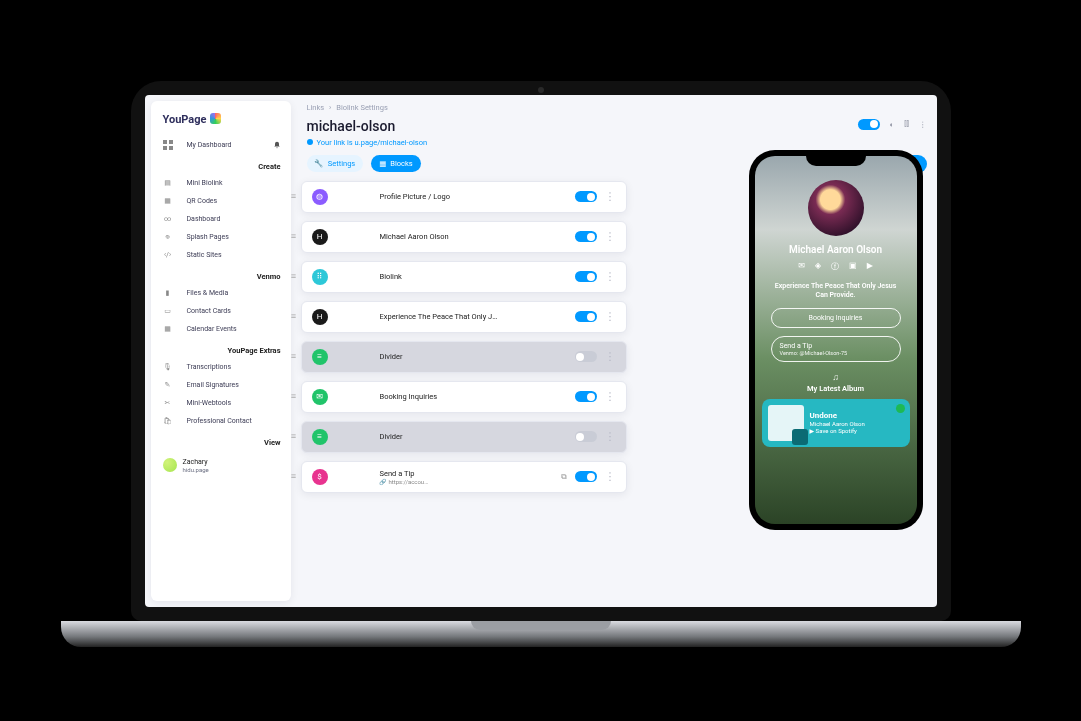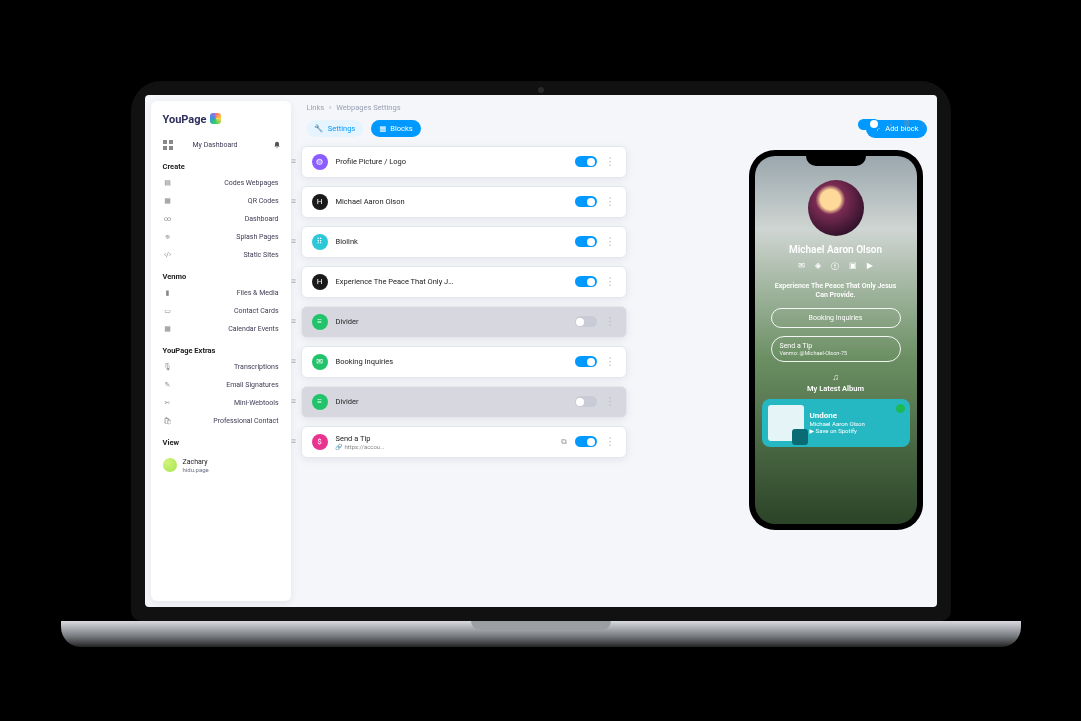--- a/index.html
+++ b/index.html
@@ -57,23 +57,23 @@
 
   
   .sidebar {
     width:140px; background:var(--sidebar); border-radius:6px;
     margin:6px 0 6px 6px; box-shadow:var(--shadow);
     padding:8px 10px; font-size:7px; color:var(--muted);
     display:flex; flex-direction:column; overflow:hidden;
   }
   .sidebar .logo {font-size:11px; font-weight:700; color:#2e2e5c; margin:4px 0 10px 2px; display:flex; gap:4px;}
   .logo-mark{width:11px;height:11px;border-radius:3px;background:conic-gradient(#f66,#ffd34a,#34d058,#3498db,#a66bf0);}
-  .side-row{display:flex; align-items:center; gap:20px; padding:4px 2px; border-radius:4px; color:#3c3c55;justify-content:space-between;}
+  .side-row{display:flex; align-items:center; gap:14px; padding:4px 2px; border-radius:4px; color:#3c3c55;}
   .side-row .ico{width:10px;height:10px;display:inline-flex;align-items:center;justify-content:center;color:#888;}
-  .side-section{font-weight:700; color:#222; font-size:7.5px; margin:8px 0 3px 2px;}
+  .side-section{font-weight:700; color:#222; font-size:7.5px; margin:8px 0 3px 2px;text-align:right;}
   .side-top{display:flex;justify-content:space-between;align-items:center;}
   .bell{width:8px;height:8px;}
   .user-row{display:flex; gap:6px; align-items:flex-start; margin-top:4px; padding:4px 2px;}
   .user-ava{width:14px;height:14px;border-radius:50%;background:radial-gradient(circle at 30% 30%,#d2f37a,#a5e54f);}
 
   
   .main{flex:1; padding:8px 10px 8px 16px; font-size:7.5px; color:var(--muted); overflow:hidden; position:relative;}
   .crumbs{color:#9aa0b4;}
   .crumbs .sep{margin:0 3px;}
   h1.title{font-size:14px; font-weight:500; margin:6px 0 4px; color:#1a1a2e;}
@@ -93,21 +93,21 @@
   .spacer{flex:1;}
   .btn-add{background:var(--accent); color:#fff; border-radius:12px; padding:4px 8px; font-size:7.5px; display:flex; gap:4px; align-items:center;}
 
   .blocklist{display:flex; flex-direction:column; gap:8px; width:320px;}
   .blockrow{background:var(--card); border:1px solid var(--border); border-radius:6px; box-shadow:var(--shadow);
     display:flex; align-items:center; gap:8px; padding:7px 10px;}
   .blockrow.muted{background:var(--row-muted);}
   .drag{width:10px;text-align:center;color:#aaa; font-size:9px; line-height:1; margin-left:-16px; position:relative; left:-2px;}
   .drag-out{display:flex; align-items:center;}
   .badge{width:16px;height:16px;border-radius:50%;display:flex;align-items:center;justify-content:center;color:#fff;font-size:8px;flex-shrink:0;}
-  .blabel{font-size:7.5px;color:#222;flex:1;}
+  .blabel{font-size:7.5px;color:#222;flex:1;margin-left:44px;}
   .bmeta{font-size:6px;color:#888;display:block;}
   .row-toggle{width:22px;height:11px;}
   .dots{color:#b5b8c5;font-size:11px;}
 
   
   .phone{position:absolute; right:14px; top:55px; width:174px; height:380px; background:#000; border-radius:26px; padding:6px;}
   .phone .notch{position:absolute;top:6px;left:50%;transform:translateX(-50%);width:60px;height:10px;background:#000;border-radius:0 0 10px 10px;z-index:3;}
   .phone-screen{width:100%;height:100%;border-radius:20px;overflow:hidden;position:relative;
     background:linear-gradient(180deg,#9aa7ad 0%,#cfd5d2 20%,#6b8f63 55%,#2b4326 100%);
     display:flex;flex-direction:column;align-items:center;color:#fff;text-align:center;padding:18px 10px 8px;font-size:7px;}
@@ -157,21 +157,21 @@
         <span>
           <svg class="bell" viewBox="0 0 10 10">
                 <path d="M5 1a2.5 2.5 0 0 0-2.5 2.5V6l-1 1h7l-1-1V3.5A2.5 2.5 0 0 0 5 1Zm0 8a1 1 0 0 0 1-1H4a1 1 0 0 0 1 1Z" fill="#555"></path>
               </svg>
         </span>
       </div>
 
       <div class="side-section">Create</div>
       <div class="side-row">
             <span class="ico">▤</span>
-            <span>Codes Webpages</span>
+            <span>Mini Biolink</span>
           </div>
       <div class="side-row">
             <span class="ico">▦</span>
             <span>QR Codes</span>
           </div>
       <div class="side-row">
             <span class="ico">∞</span>
             <span>Dashboard</span>
           </div>
       <div class="side-row">
@@ -223,23 +223,28 @@
           <span style="font-size:6px;">hidu.page</span>
         </span>
       </div>
     </aside>
 
     <div class="main">
 
       <div class="crumbs">
         <span>Links</span>
         <span class="sep">›</span>
-        <span>Webpages Settings</span>
-      </div>
-
+        <span>Biolink Settings</span>
+      </div>
+
+      <h1 class="title">michael-olson</h1>
+      <div class="linkline">
+        <span class="linkdot"></span>
+        <span>Your link is u.page/michael-olson</span>
+      </div>
 
       <div class="righttools">
         <span class="toggle"></span>
         <span class="iconbtn">◐</span>
         <span class="iconbtn">⫿⫿</span>
         <span class="iconbtn">⋮</span>
       </div>
 
       <div class="tabrow">
         <span class="tab settings">

